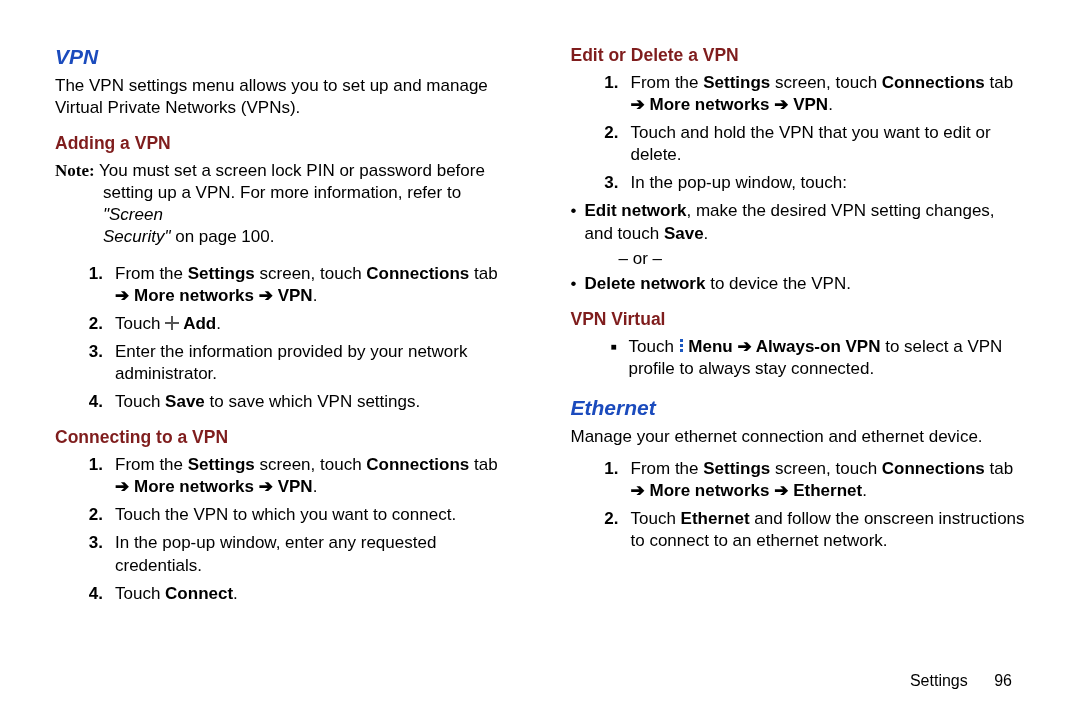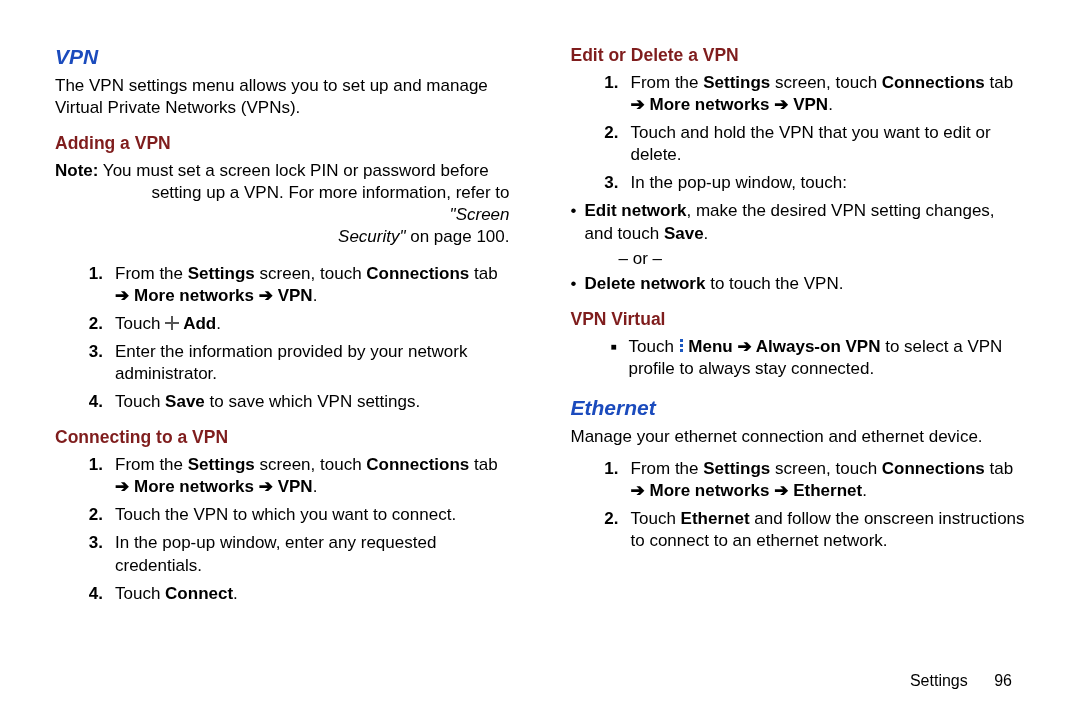--- a/index.html
+++ b/index.html
@@ -26,22 +26,22 @@
     margin:0 0 6px 0;
   }
   .h3{
     color:#7f1d1d;
     font-weight:bold;
     font-size:17.5px;
     margin:14px 0 6px 0;
   }
   p{margin:2px 0 10px 0;line-height:1.30;}
   .note{margin:4px 0 14px 0;line-height:1.30;}
-  .note-body{display:block;margin-left:48px;line-height:1.30;text-align:right;}
-  .note-lead{font-weight:bold;}
+  .note-body{display:block;margin-left:48px;line-height:1.30;}
+  .note-lead{font-weight:bold;font-family:Liberation Serif, serif;}
   ol.numlist{margin:0;padding:0;list-style:none;}
   ol.numlist > li{
     display:flex;
     margin:4px 0 6px 0;
     line-height:1.30;
   }
   ol.numlist > li > .num{
     flex:0 0 48px;
     text-align:right;
     padding-right:12px;
@@ -184,21 +184,21 @@
       <li>
         <span>
           <b>Edit network</b><span>, make the desired VPN setting changes, and touch </span><b>Save</b><span>.</span>
         </span>
       </li>
     </ul>
     <div class="sub" style="margin:4px 0 4px 48px">– or –</div>
     <ul class="bullets sub">
       <li>
         <span>
-          <b>Delete network</b><span> to touch the VPN.</span>
+          <b>Delete network</b><span> to device the VPN.</span>
         </span>
       </li>
     </ul>
 
     <div class="h3">VPN Virtual</div>
     <ul class="sq-bullets">
       <li>
         <span>
           <span>Touch </span><span class="menu-icon"></span><b> Menu </b><b class="arrow">➔</b><b> Always-on VPN</b><span> to select a VPN profile to always stay connected.</span>
         </span>

